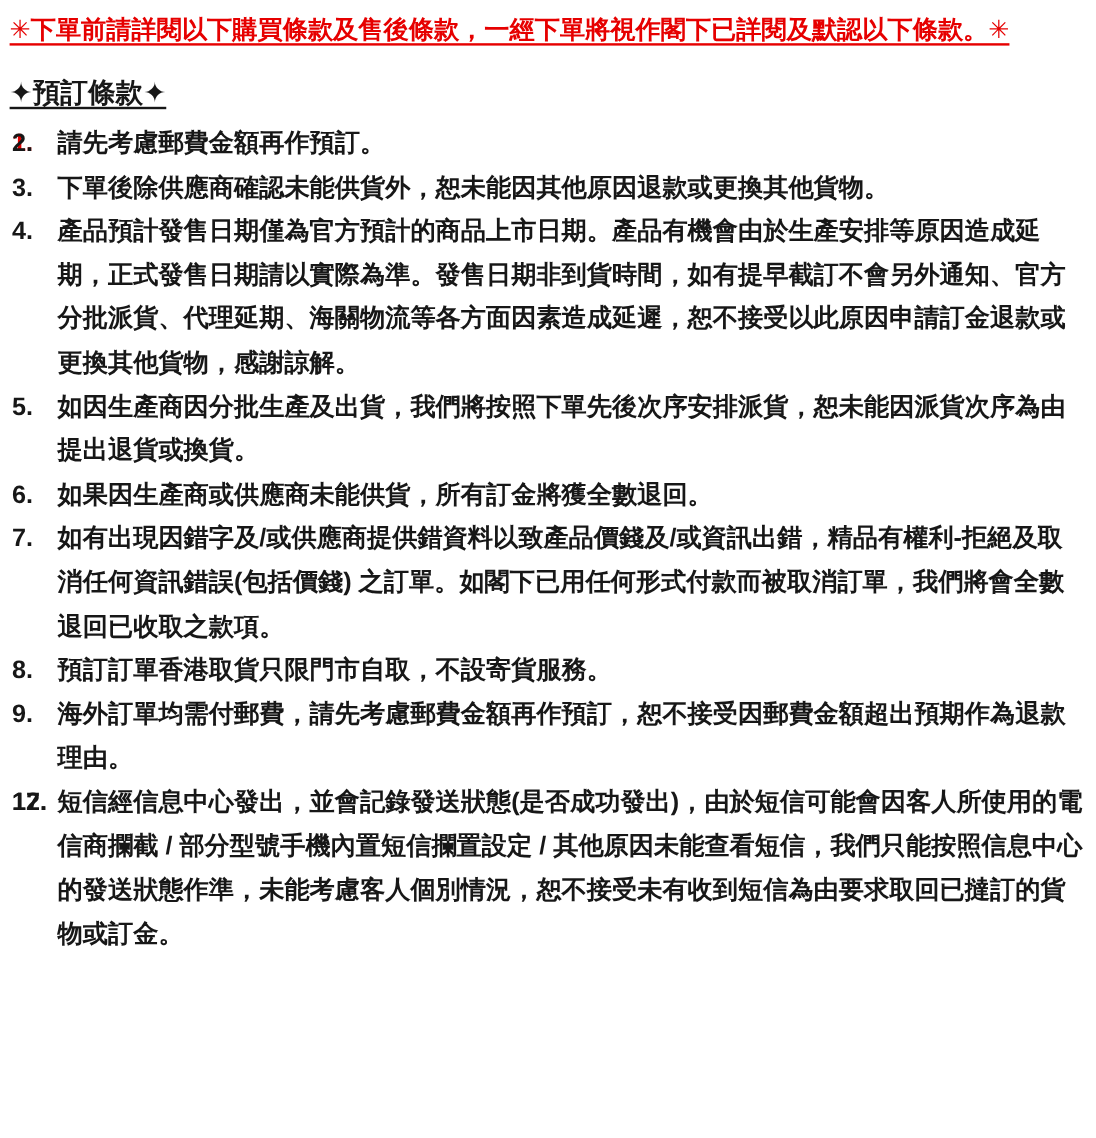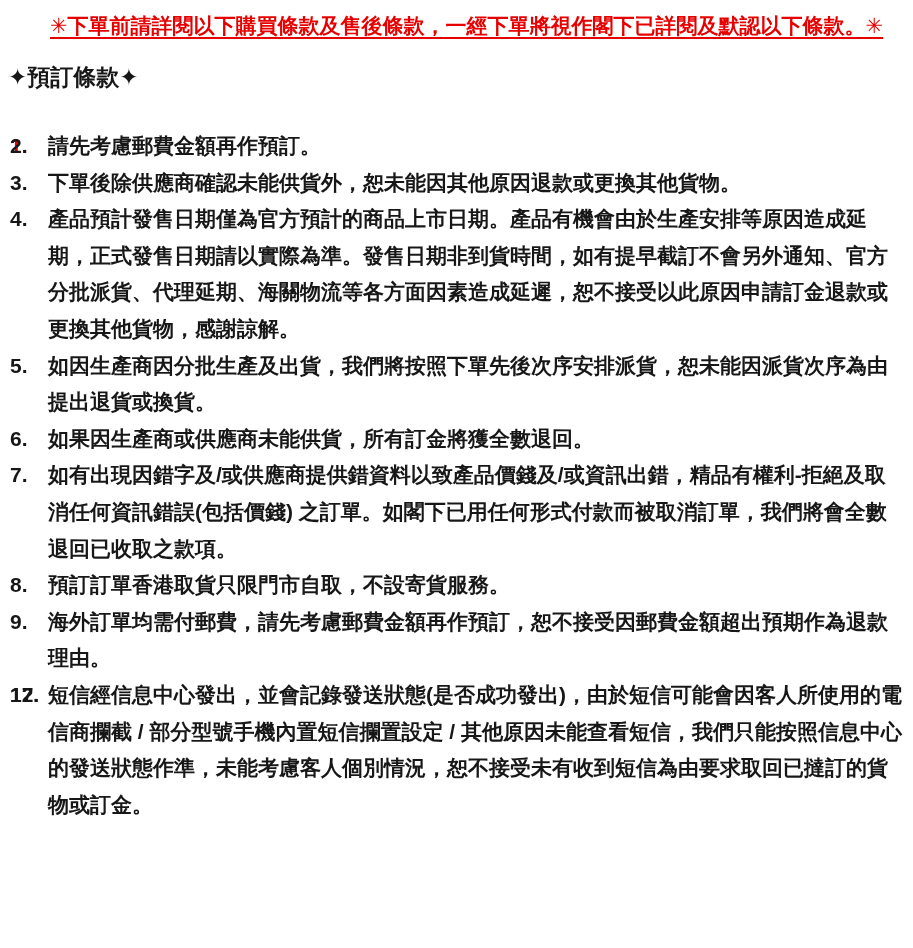--- a/index.html
+++ b/index.html
@@ -20,28 +20,28 @@
   }
   .notice{
     color:var(--red);
     font-size:21px;
     line-height:28px;
     text-decoration:underline;
     text-underline-offset:4px;
     margin-bottom:22px;
     letter-spacing:0px;
     white-space:nowrap;
-    margin-left:42px;
   }
   .section-title{
     color:var(--ink);
     font-size:23px;
     line-height:30px;
+    text-decoration:underline;
     text-underline-offset:4px;
-    margin-bottom:32px;
+    margin-bottom:6px;
     display:inline-block;
   }
   ol.terms{
     list-style:none;
     margin-top:4px;
   }
   li.term{
     position:relative;
     padding-left:40px;
     font-size:21px;

